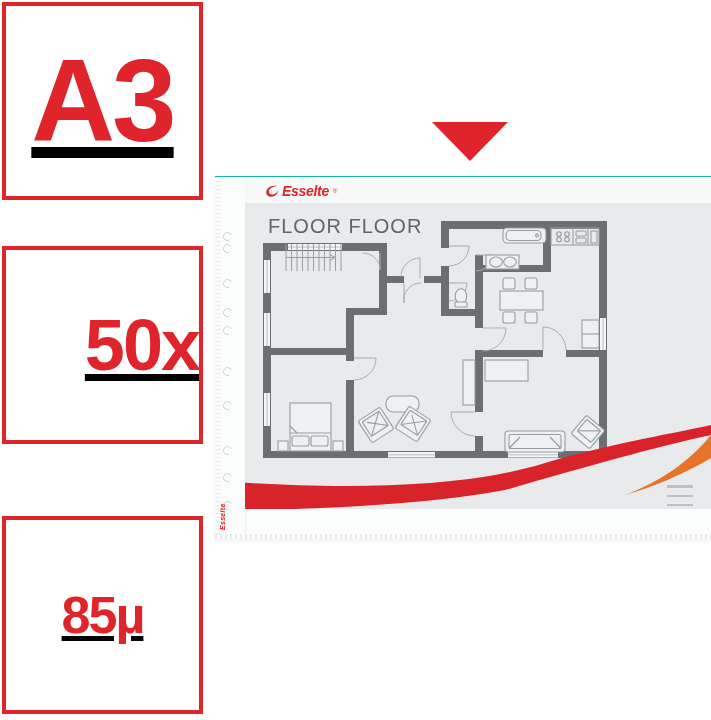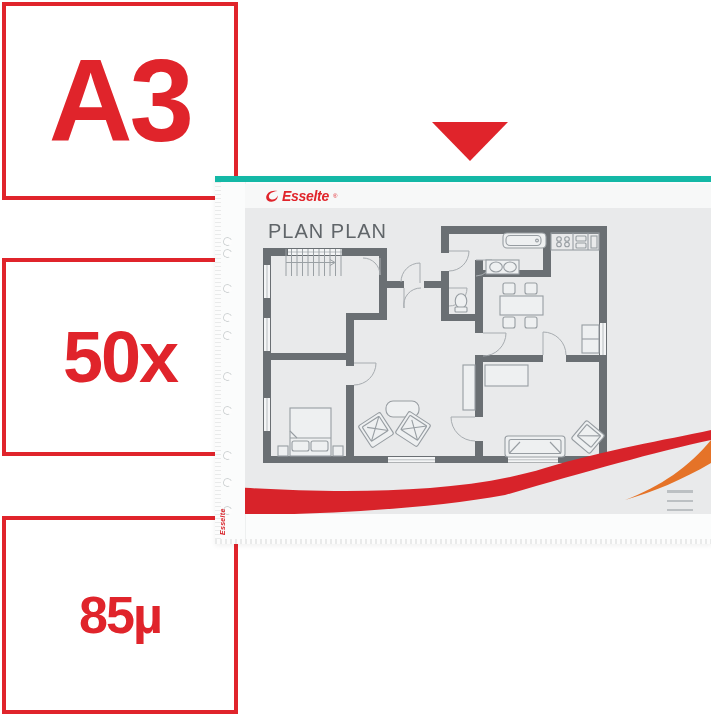--- a/index.html
+++ b/index.html
@@ -1,30 +1,30 @@
 <!DOCTYPE html>
 <html><head>
 <meta charset="utf-8">
 <style>
   html,body{margin:0;padding:0;background:#fff;}
   .stage{position:relative;width:711px;height:720px;background:#fff;overflow:hidden;
          font-family:"Liberation Sans",sans-serif;}
   
-  .badge{position:absolute;left:2px;width:236px;height:198px;box-sizing:border-box;
-         border:4px solid #e0242b;background:#fff;display:flex;align-items:center;justify-content:center;}
+  .badge{position:absolute;left:2px;width:201px;height:198px;box-sizing:border-box;
+         border:4px solid #e0242b;background:#fff;display:flex;align-items:center;justify-content:center;text-decoration:underline;}
   .badge span{color:#e0242b;font-weight:bold;letter-spacing:-3px;line-height:1;}
   .badge.b1{top:2px;}   .badge.b1 span{font-size:116px;}
-  .badge.b2{top:258px;} .badge.b2 span{font-size:72px;letter-spacing:-2px;}
+  .badge.b2{top:246px;justify-content:flex-end;} .badge.b2 span{font-size:72px;letter-spacing:-2px;}
   .badge.b3{top:516px;} .badge.b3 span{font-size:52px;letter-spacing:-2px;}
   
   .arrow-down{position:absolute;left:432px;top:122px;width:0;height:0;
     border-left:38px solid transparent;border-right:38px solid transparent;border-top:39px solid #e0242b;}
   
   .sheet{position:absolute;left:215px;top:176px;width:497px;height:362px;background:#fbfcfc;
-         border-top:6px solid #14b8a6;box-shadow:0 2px 5px rgba(0,0,0,.06);}
+         border-top:1px solid #14b8a6;box-shadow:0 2px 5px rgba(0,0,0,.06);}
   .strip{position:absolute;left:0;top:0;width:30px;height:100%;background:#fbfcfc;border-right:1px solid #eef0f0;}
   .strip .weld{position:absolute;left:0;top:0;width:6px;height:100%;
       background:repeating-linear-gradient(180deg,#e9eaea 0 1.5px,#fcfcfc 1.5px 4px);}
   .hole{position:absolute;left:8px;width:9px;height:9px;border-radius:50%;background:#fdfdfd;
         border:1.2px solid #cfd3d4;border-right-color:transparent;transform:rotate(20deg);box-sizing:border-box;}
   .sheet .bottomweld{position:absolute;left:0;bottom:0;width:100%;height:5px;
       background:repeating-linear-gradient(90deg,#e9eaea 0 2px,#fcfcfc 2px 5px);}
   .side-brand{position:absolute;left:4px;top:353px;transform:rotate(-90deg);transform-origin:0 0;
       font-size:7px;font-weight:bold;font-style:italic;color:#d8232a;letter-spacing:.3px;white-space:nowrap;}
   
@@ -78,21 +78,21 @@
 
       <div class="logo">
         <svg width="14" height="14" viewBox="0 0 14 14">
           <path d="M12.5,2 C6,0.5 1,4 1.2,9 C1.5,12.5 6,13.8 9.5,12 C12,10.7 13,8.4 12.6,6.4
                    C11.8,9.6 8.6,11.2 5.9,10.3 C3.6,9.5 3.2,6.8 4.8,5 C6.6,3 9.9,2.4 12.5,2 Z" fill="#e0242b"></path>
         </svg>
         <span class="word">Esselte</span>
         <sup>®</sup>
       </div>
 
-      <div class="doc-title">PLAN PLAN</div>
+      <div class="doc-title">FLOOR FLOOR</div>
 
       <svg class="plan" width="360" height="265" viewBox="0 0 360 265">
 
         <g fill="#6a6f73">
           <rect x="5" y="35" width="8" height="215"></rect>
             <rect x="5" y="35" width="124" height="8"></rect>
           <rect x="183" y="13" width="166" height="8"></rect>
             <rect x="341" y="13" width="8" height="237"></rect>
           <rect x="5" y="243" width="344" height="7"></rect>
           <rect x="121" y="35" width="8" height="37"></rect>

